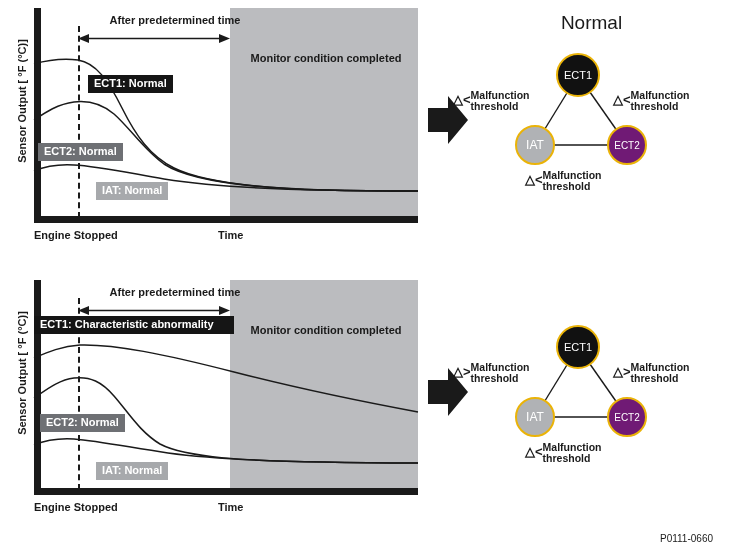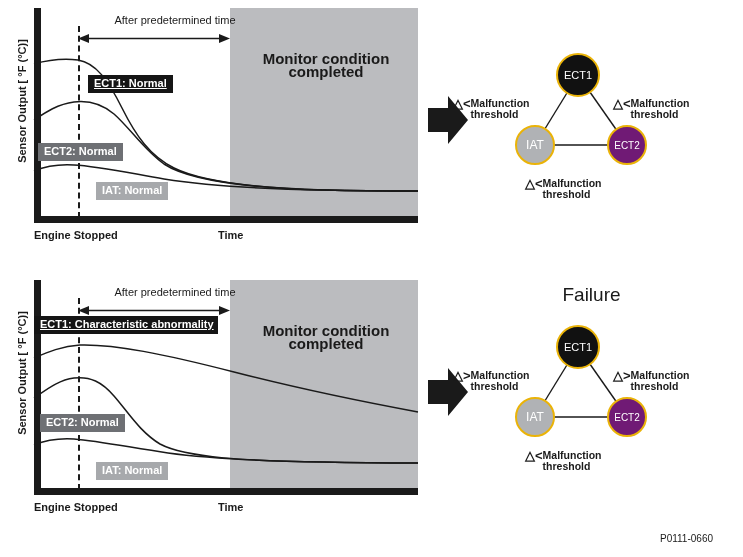--- a/index.html
+++ b/index.html
@@ -15,40 +15,40 @@
   
   .chart{position:absolute;left:0;top:0;width:440px;height:260px;}
   .y-axis{position:absolute;left:34px;top:8px;width:7px;height:215px;background:#1a1a1a;}
   .x-axis{position:absolute;left:34px;top:216px;width:384px;height:7px;background:#1a1a1a;}
   .monitor-region{
     position:absolute;left:230px;top:8px;width:188px;height:208px;
     background:#bbbcbf;
   }
   .monitor-label{
     position:absolute;left:238px;top:52px;width:176px;
-    font-size:15px;font-weight:bold;color:#1a1a1a;text-align:center;
+    font-size:11px;font-weight:bold;color:#1a1a1a;text-align:center;
     line-height:13px;
   }
   .dashed-line{
     position:absolute;left:78px;top:26px;width:0;height:192px;
     border-left:2px dashed #1a1a1a;
   }
   .apt-label{
     position:absolute;left:70px;top:14px;width:210px;
-    font-size:11px;font-weight:normal;color:#1a1a1a;text-align:center;
+    font-size:11px;font-weight:bold;color:#1a1a1a;text-align:center;
   }
   .apt-arrow{position:absolute;left:78px;top:33px;width:152px;height:11px;}
 
   .curves{position:absolute;left:34px;top:8px;width:384px;height:208px;overflow:visible;}
 
   .tag{
     position:absolute;color:#ffffff;font-size:11px;font-weight:bold;
     padding:2px 6px 3px 6px;white-space:nowrap;line-height:13px;
   }
-  .tag-ect1{background:#151515;text-decoration:underline;}
+  .tag-ect1{background:#151515;}
   .tag-ect2{background:#6e7074;}
   .tag-iat{background:#a7a9ac;}
 
   .xlabel{position:absolute;font-size:11px;font-weight:bold;color:#1a1a1a;white-space:nowrap;}
   .ylabel{
     position:absolute;left:-78px;top:95px;width:200px;
     font-size:11px;font-weight:bold;color:#1a1a1a;text-align:center;
     transform:rotate(-90deg);
   }
 
@@ -66,21 +66,21 @@
     position:absolute;border-radius:50%;color:#fff;font-weight:normal;
     display:flex;align-items:center;justify-content:center;
     border:2px solid #eab308;box-sizing:border-box;
   }
   .node-ect1{background:#111111;font-size:11px;}
   .node-iat{background:#b0b2b5;font-size:12px;color:#fff;}
   .node-ect2{background:#701a75;font-size:10px;}
 
   .thr{position:absolute;font-size:10.5px;font-weight:bold;color:#1a1a1a;line-height:11px;white-space:nowrap;}
   .thr .sym{font-size:13px;font-weight:bold;letter-spacing:0px;}
-  .thr .txt{display:inline-block;vertical-align:middle;margin-top:8px;}
+  .thr .txt{display:inline-block;vertical-align:middle;}
 
   .refcode{
     position:absolute;left:660px;top:533px;font-size:10px;color:#1a1a1a;
     font-family:"Liberation Sans", sans-serif;
   }
 </style>
 </head>
 <body>
 
 <div class="panel" id="panel-normal">
@@ -117,20 +117,21 @@
 
     <div class="xlabel" style="left:34px;top:229px;">Engine Stopped</div>
     <div class="xlabel" style="left:218px;top:229px;">Time</div>
   </div>
 
   <svg class="big-arrow" style="left:428px;top:96px;" viewBox="0 0 40 48">
     <polygon points="0,12 20,12 20,0 40,24 20,48 20,36 0,36" fill="#1a1a1a"></polygon>
   </svg>
 
   <div class="tri">
+    <div class="tri-title">Normal</div>
 
     <svg class="tri-svg" viewBox="0 0 303 260">
       <line x1="138" y1="75" x2="95" y2="145" stroke="#1a1a1a" stroke-width="1.4"></line>
       <line x1="138" y1="75" x2="187" y2="145" stroke="#1a1a1a" stroke-width="1.4"></line>
       <line x1="95" y1="145" x2="187" y2="145" stroke="#1a1a1a" stroke-width="1.6"></line>
     </svg>
 
     <div class="node node-ect1" style="left:116px;top:53px;width:44px;height:44px;">ECT1</div>
     <div class="node node-iat" style="left:75px;top:125px;width:40px;height:40px;">IAT</div>
     <div class="node node-ect2" style="left:167px;top:125px;width:40px;height:40px;">ECT2</div>
@@ -170,34 +171,33 @@
 
     <svg class="curves" viewBox="0 0 384 208" preserveAspectRatio="none">
       <path d="M0,78 C14,72 28,66 46,65 C80,64 130,74 200,92 C270,110 330,122 384,132" fill="none" stroke="#1a1a1a" stroke-width="1.5"></path>
       <path d="M0,118 C12,110 24,100 40,98 C56,96 68,102 80,116 C94,132 106,152 126,164 C152,178 215,181 290,182 C330,183 360,183 384,183" fill="none" stroke="#1a1a1a" stroke-width="1.5"></path>
       <path d="M0,165 C12,160 24,158 40,159 C64,161 94,167 134,173 C178,179 230,181 290,182 C330,183 360,183 384,183" fill="none" stroke="#1a1a1a" stroke-width="1.5"></path>
     </svg>
 
     <div class="y-axis"></div>
     <div class="x-axis"></div>
 
-    <div class="tag tag-ect1" style="left:34px;top:44px;width:184px;box-sizing:border-box;">ECT1: Characteristic abnormality</div>
+    <div class="tag tag-ect1" style="left:34px;top:44px;width:200px;box-sizing:border-box;">ECT1: Characteristic abnormality</div>
     <div class="tag tag-ect2" style="left:40px;top:142px;">ECT2: Normal</div>
     <div class="tag tag-iat" style="left:96px;top:190px;">IAT:  Normal</div>
 
     <div class="xlabel" style="left:34px;top:229px;">Engine Stopped</div>
     <div class="xlabel" style="left:218px;top:229px;">Time</div>
   </div>
 
   <svg class="big-arrow" style="left:428px;top:96px;" viewBox="0 0 40 48">
     <polygon points="0,12 20,12 20,0 40,24 20,48 20,36 0,36" fill="#1a1a1a"></polygon>
   </svg>
 
   <div class="tri">
-    <div class="tri-title">Failure</div>
 
     <svg class="tri-svg" viewBox="0 0 303 260">
       <line x1="138" y1="75" x2="95" y2="145" stroke="#1a1a1a" stroke-width="1.4"></line>
       <line x1="138" y1="75" x2="187" y2="145" stroke="#1a1a1a" stroke-width="1.4"></line>
       <line x1="95" y1="145" x2="187" y2="145" stroke="#1a1a1a" stroke-width="1.6"></line>
     </svg>
 
     <div class="node node-ect1" style="left:116px;top:53px;width:44px;height:44px;">ECT1</div>
     <div class="node node-iat" style="left:75px;top:125px;width:40px;height:40px;">IAT</div>
     <div class="node node-ect2" style="left:167px;top:125px;width:40px;height:40px;">ECT2</div>

